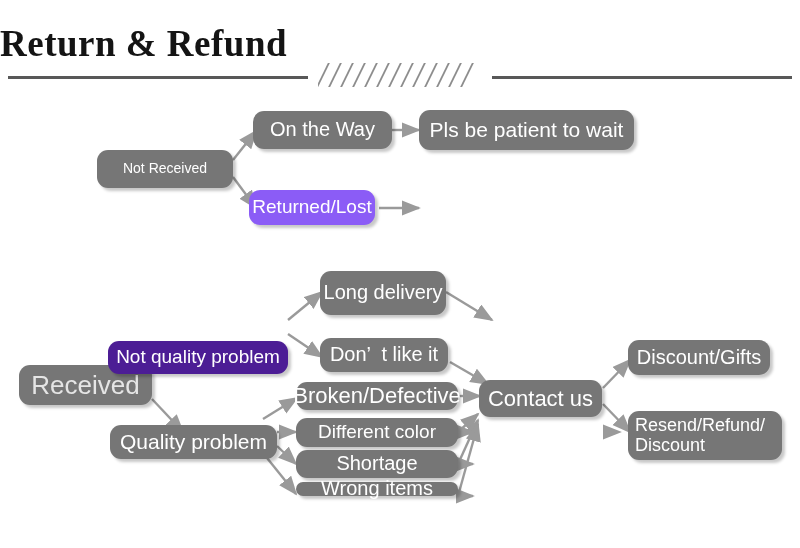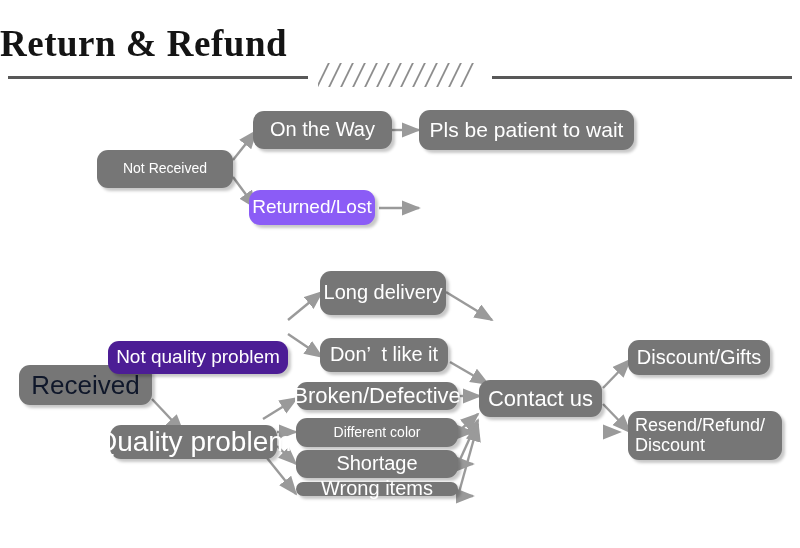--- a/index.html
+++ b/index.html
@@ -159,33 +159,33 @@
 
   <div class="node" style="left: 97px; top: 150px; width: 136px; height: 38px; font-size: 14px; background: rgb(118, 118, 118); color: rgb(255, 255, 255);">Not Received</div>
 
   <div class="node" style="left: 253px; top: 111px; width: 139px; height: 38px; font-size: 20px; background: rgb(118, 118, 118); color: rgb(255, 255, 255);">On the Way</div>
 
   <div class="node" style="left: 249px; top: 190px; width: 126px; height: 35px; font-size: 19px; background: #8b5cf6; color: rgb(255, 255, 255);">Returned/Lost</div>
 
   <div class="node" style="left: 419px; top: 110px; width: 215px; height: 40px; font-size: 21px; background: rgb(118, 118, 118); color: rgb(255, 255, 255);">Pls be patient to wait</div>
 
 
-  <div class="node" style="left: 19px; top: 365px; width: 133px; height: 40px; font-size: 26px; background: rgb(118, 118, 118); color: #0f172a;">Received</div>
+  <div class="node" style="left: 19px; top: 365px; width: 133px; height: 40px; font-size: 26px; background: rgb(118, 118, 118); color: #e5e5e5;">Received</div>
 
   <div class="node" style="left: 108px; top: 310px; width: 180px; height: 33px; font-size: 19px; background: #4c1d95; color: rgb(255, 255, 255); margin-top: 31px;">Not quality problem</div>
 
-  <div class="node" style="left: 110px; top: 425px; width: 167px; height: 34px; font-size: 28px; background: rgb(118, 118, 118); color: rgb(255, 255, 255);">Quality problem</div>
+  <div class="node" style="left: 110px; top: 425px; width: 167px; height: 34px; font-size: 21px; background: rgb(118, 118, 118); color: rgb(255, 255, 255);">Quality problem</div>
 
   <div class="node" style="left: 320px; top: 271px; width: 126px; height: 44px; font-size: 20px; background: rgb(118, 118, 118); color: rgb(255, 255, 255);">Long delivery</div>
 
   <div class="node" style="left: 320px; top: 338px; width: 128px; height: 34px; font-size: 20px; background: rgb(118, 118, 118); color: rgb(255, 255, 255);">Don’  t like it</div>
 
   <div class="node" style="left: 296px; top: 382px; width: 162px; height: 28px; font-size: 22px; background: rgb(118, 118, 118); color: rgb(255, 255, 255);">Broken/Defective</div>
 
-  <div class="node" style="left: 296px; top: 418px; width: 162px; height: 29px; font-size: 14px; background: rgb(118, 118, 118); color: rgb(255, 255, 255);">Different color</div>
+  <div class="node" style="left: 296px; top: 418px; width: 162px; height: 29px; font-size: 19px; background: rgb(118, 118, 118); color: rgb(255, 255, 255);">Different color</div>
 
   <div class="node" style="left: 296px; top: 450px; width: 162px; height: 28px; font-size: 20px; background: rgb(118, 118, 118); color: rgb(255, 255, 255);">Shortage</div>
 
   <div class="node" style="left: 296px; top: 482px; width: 162px; height: 14px; font-size: 20px; background: rgb(118, 118, 118); color: rgb(255, 255, 255);">Wrong items</div>
 
   <div class="node" style="left: 479px; top: 380px; width: 123px; height: 37px; font-size: 22px; background: rgb(118, 118, 118); color: rgb(255, 255, 255);">Contact us</div>
 
   <div class="node" style="left: 628px; top: 340px; width: 142px; height: 35px; font-size: 20px; background: rgb(118, 118, 118); color: rgb(255, 255, 255);">Discount/Gifts</div>
 
   <div class="node left-text" style="left: 628px; top: 411px; width: 154px; height: 49px; font-size: 18px; background: rgb(118, 118, 118); color: rgb(255, 255, 255);">Resend/Refund/

